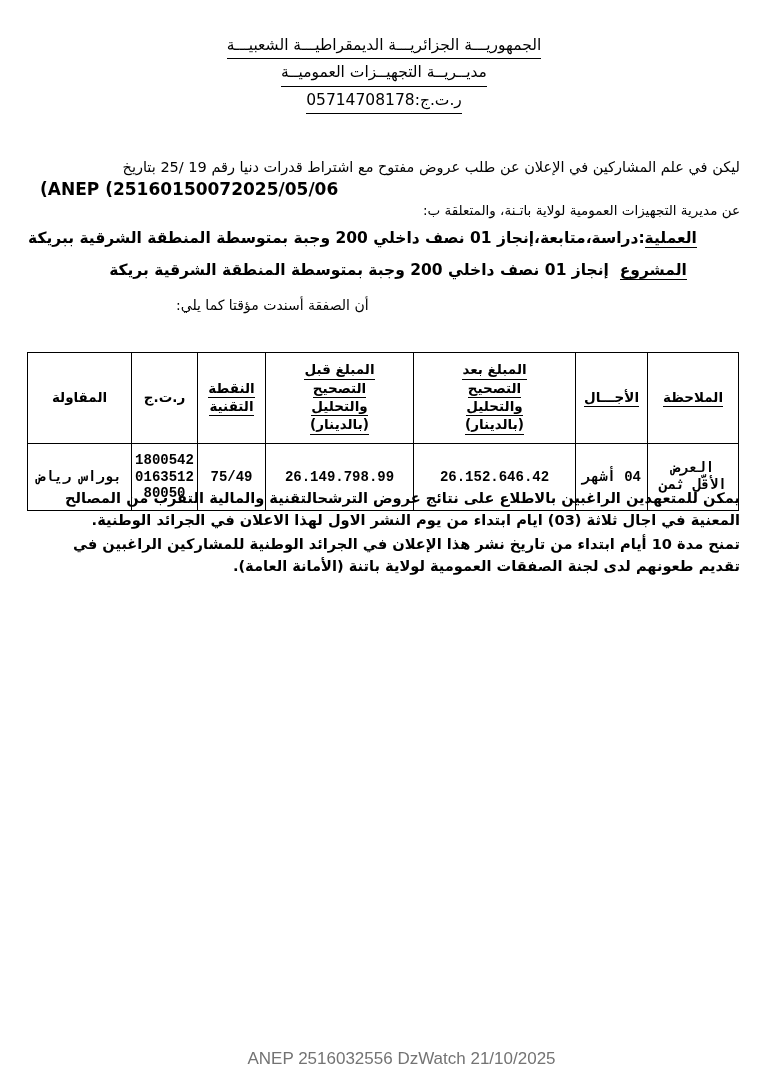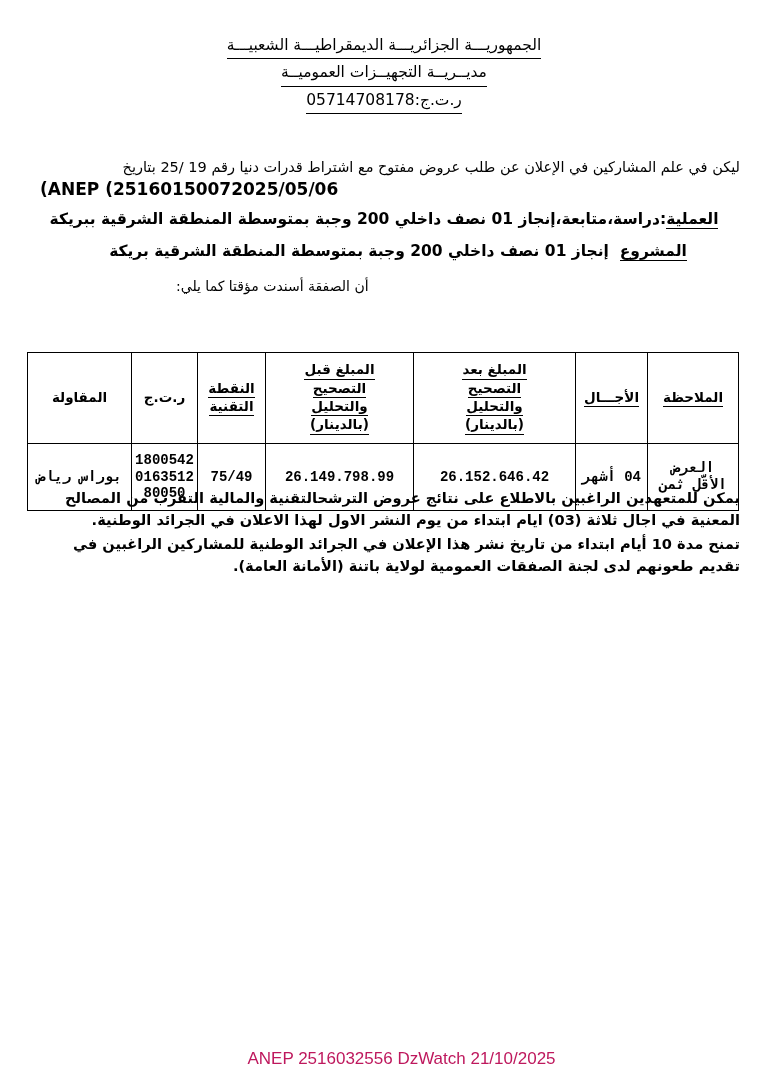--- a/index.html
+++ b/index.html
@@ -83,21 +83,21 @@
     font-size: 13.5px;
     margin-top: 3px;
     text-align: right;
     padding-left: 20px;
   }
 
   .op-line {
     font-size: 15.5px;
     font-weight: bold;
     margin-top: 9px;
-    text-align: center;
+    text-align: left;
     line-height: 1.5;
   }
   .op-line.second {
     text-align: center;
     padding-left: 28px;
   }
   .u-label {
     border-bottom: 1.5px solid #000;
     padding-bottom: 0px;
   }
@@ -195,20 +195,21 @@
 
   <div class="header">
     <div class="hdr-line hdr-1"><span>الجمهوريـــة الجزائريـــة الديمقراطيـــة الشعبيـــة</span></div>
     <div class="hdr-line hdr-2"><span>مديــريــة التجهيــزات العموميــة</span></div>
     <div class="hdr-line hdr-3"><span>ر.ت.ج:05714708178</span></div>
   </div>
 
   <div class="intro">
     <div class="intro-p1">ليكن في علم المشاركين في الإعلان عن طلب عروض مفتوح مع اشتراط قدرات دنيا رقم 19 /25  بتاريخ</div>
     <div class="anep-line">(ANEP (25160150072025/05/06</div>
+    <div class="intro-p2">عن مديرية التجهيزات العمومية لولاية باتـنة، والمتعلقة ب:</div>
 
     <div class="op-line">
       <span class="u-label">العملية</span><span>:دراسة،متابعة،إنجاز 01 نصف داخلي 200 وجبة بمتوسطة المنطقة الشرقية ببريكة</span>
     </div>
 
     <div class="op-line second">
       <span class="u-label">المشروع</span>&nbsp;&nbsp;<span>إنجاز 01 نصف داخلي 200 وجبة بمتوسطة المنطقة الشرقية بريكة</span>
     </div>
   </div>
 
@@ -267,15 +268,15 @@
         <td class="comp-cell">بوراس رياض</td>
       </tr>
     </tbody>
   </table>
 
   <div class="bottom">
     <div class="bot-p b1">يمكن للمتعهدين الراغبين بالاطلاع على نتائج عروض الترشحالتقنية والمالية التقرب من المصالح المعنية في اجال ثلاثة (03) ايام ابتداء من يوم النشر الاول لهذا الاعلان في الجرائد الوطنية.</div>
     <div class="bot-p b2">تمنح مدة 10 أيام ابتداء من تاريخ نشر هذا الإعلان في الجرائد الوطنية للمشاركين الراغبين في تقديم طعونهم لدى لجنة الصفقات العمومية لولاية باتنة (الأمانة العامة).</div>
   </div>
 
-  <div class="footer" style="color: #be185d; padding-left: 35px;">ANEP 2516032556 DzWatch 21/10/2025</div>
+  <div class="footer" style="color: #737373; padding-left: 35px;">ANEP 2516032556 DzWatch 21/10/2025</div>
 
 </div>
 
 </body></html>

